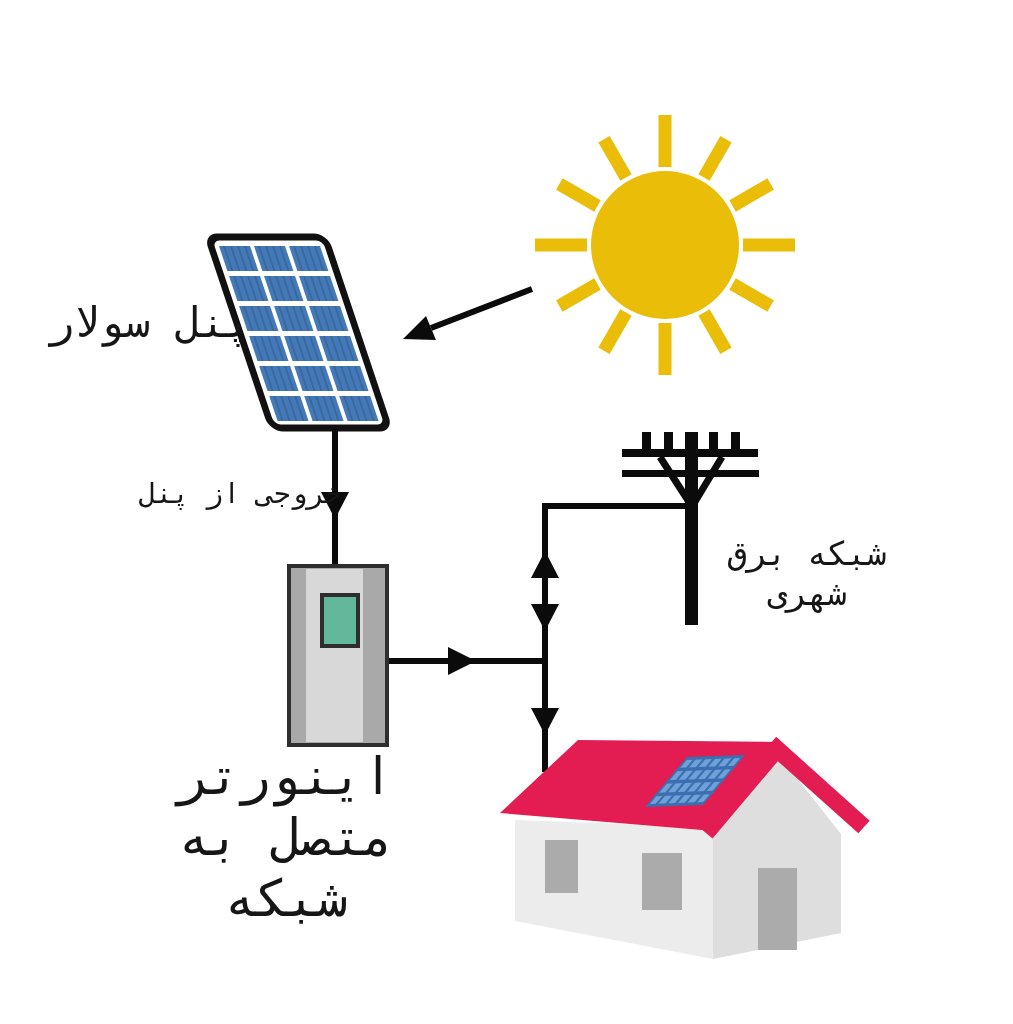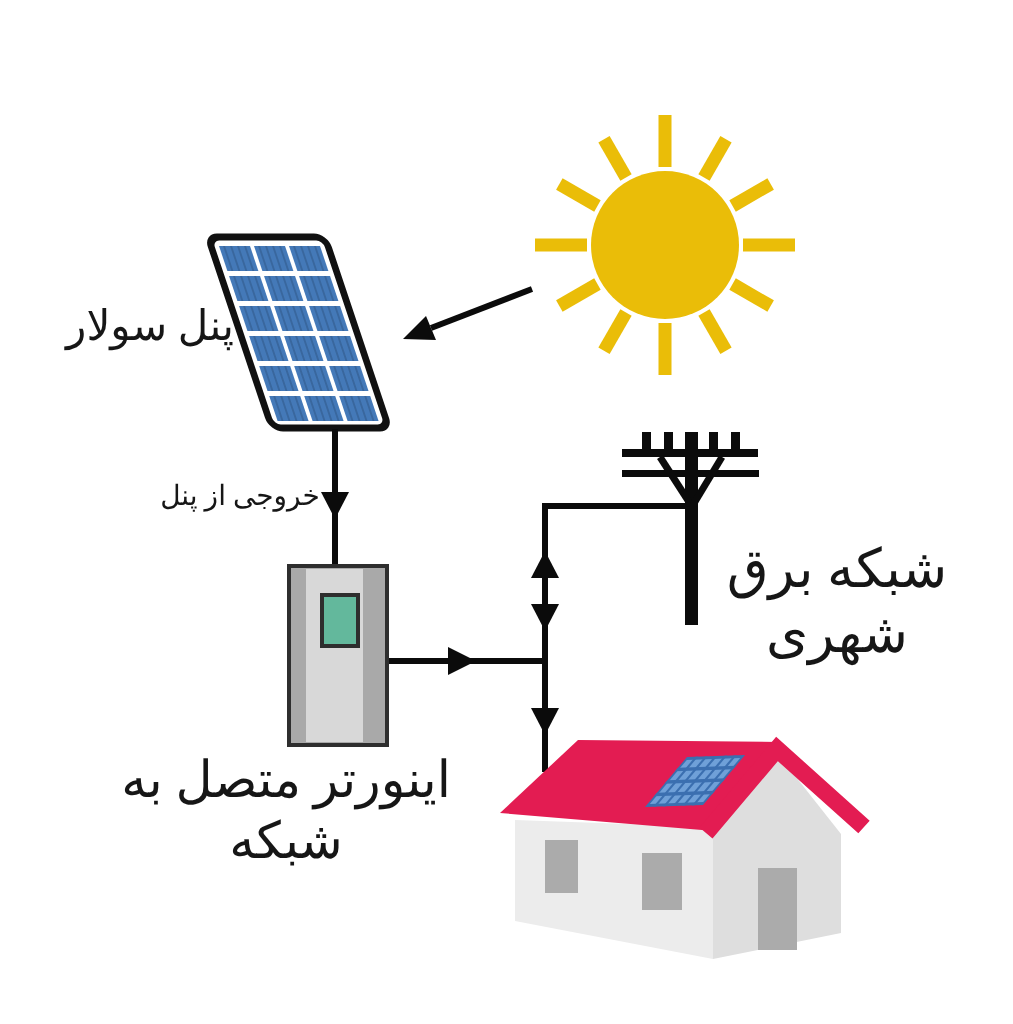--- a/index.html
+++ b/index.html
@@ -1,21 +1,21 @@
 <!DOCTYPE html>
 <html lang="fa" style="--background: #FFFFFF; --text: #161616; --line: #0B0B0B; --sun: #EABD08; --panelFrame: #111111; --panelCell: #4479B8; --panelCellDark: #39679E; --inverterBody: #A9A9A9; --inverterFace: #D8D8D8; --inverterScreen: #63B89C; --inverterBorder: #2E2E2E; --roof: #E31C52; --wallFront: #ECECEC; --wallSide: #DEDEDE; --window: #ABABAB; --roofPanel: #3B6FB0; --roofPanelCell: #6FA0D8;"><head>
 <meta charset="utf-8">
 <style>
   html,body{margin:0;padding:0;background:#fff;}
   #canvas{
     position:relative;
     width:1013px;height:1024px;
     background:var(--background,#fff);
     overflow:hidden;
-    font-family:Liberation Serif, serif;
+    font-family:Liberation Mono, monospace;
   }
   #canvas svg{position:absolute;left:0;top:0;}
   .label{
     position:absolute;
     color:var(--text,#161616);
     text-align:center;
     white-space:pre-line;
     line-height:1.2;
     direction:rtl;
   }
@@ -160,15 +160,15 @@
   </svg>
 
   <div class="label" style="left:30px;top:301px;width:240px;font-size:42px;">پنل سولار</div>
 
 
   <div class="label" style="left:105px;top:479px;width:270px;font-size:28px;">خروجی از پنل</div>
 
   <div class="label" style="left:106px;top:750px;width:360px;font-size:51px;">اینورتر متصل به
 شبکه</div>
 
-  <div class="label" style="left:712px;top:537px;width:250px;font-size:54px;">شبکه برق
+  <div class="label" style="left:682px;top:537px;width:250px;font-size:33px;">شبکه برق
 شهری</div>
 </div>
 
 </body></html>

